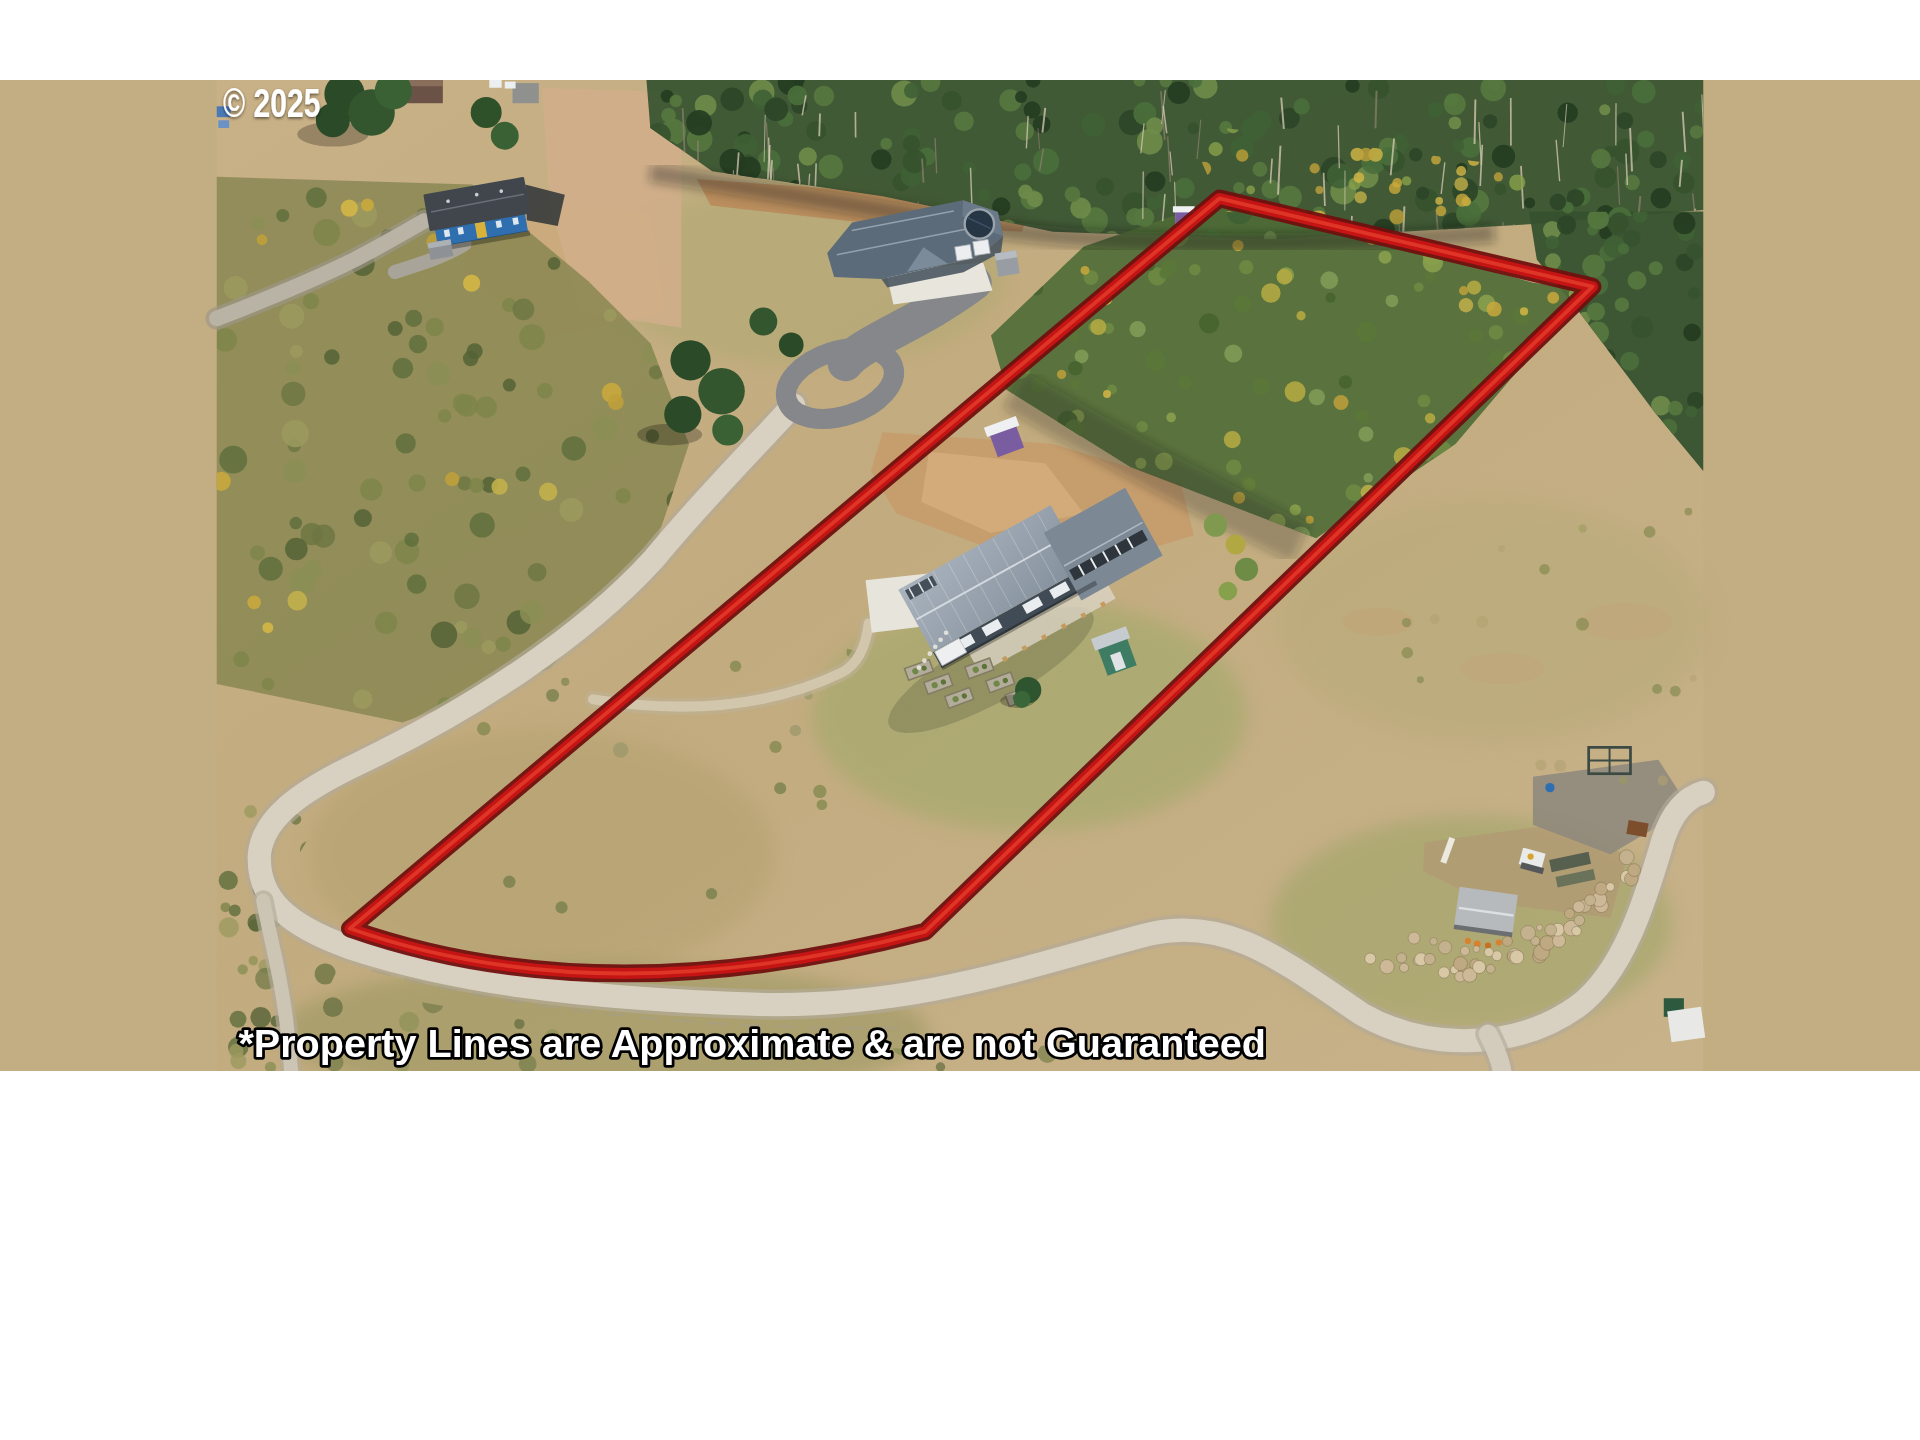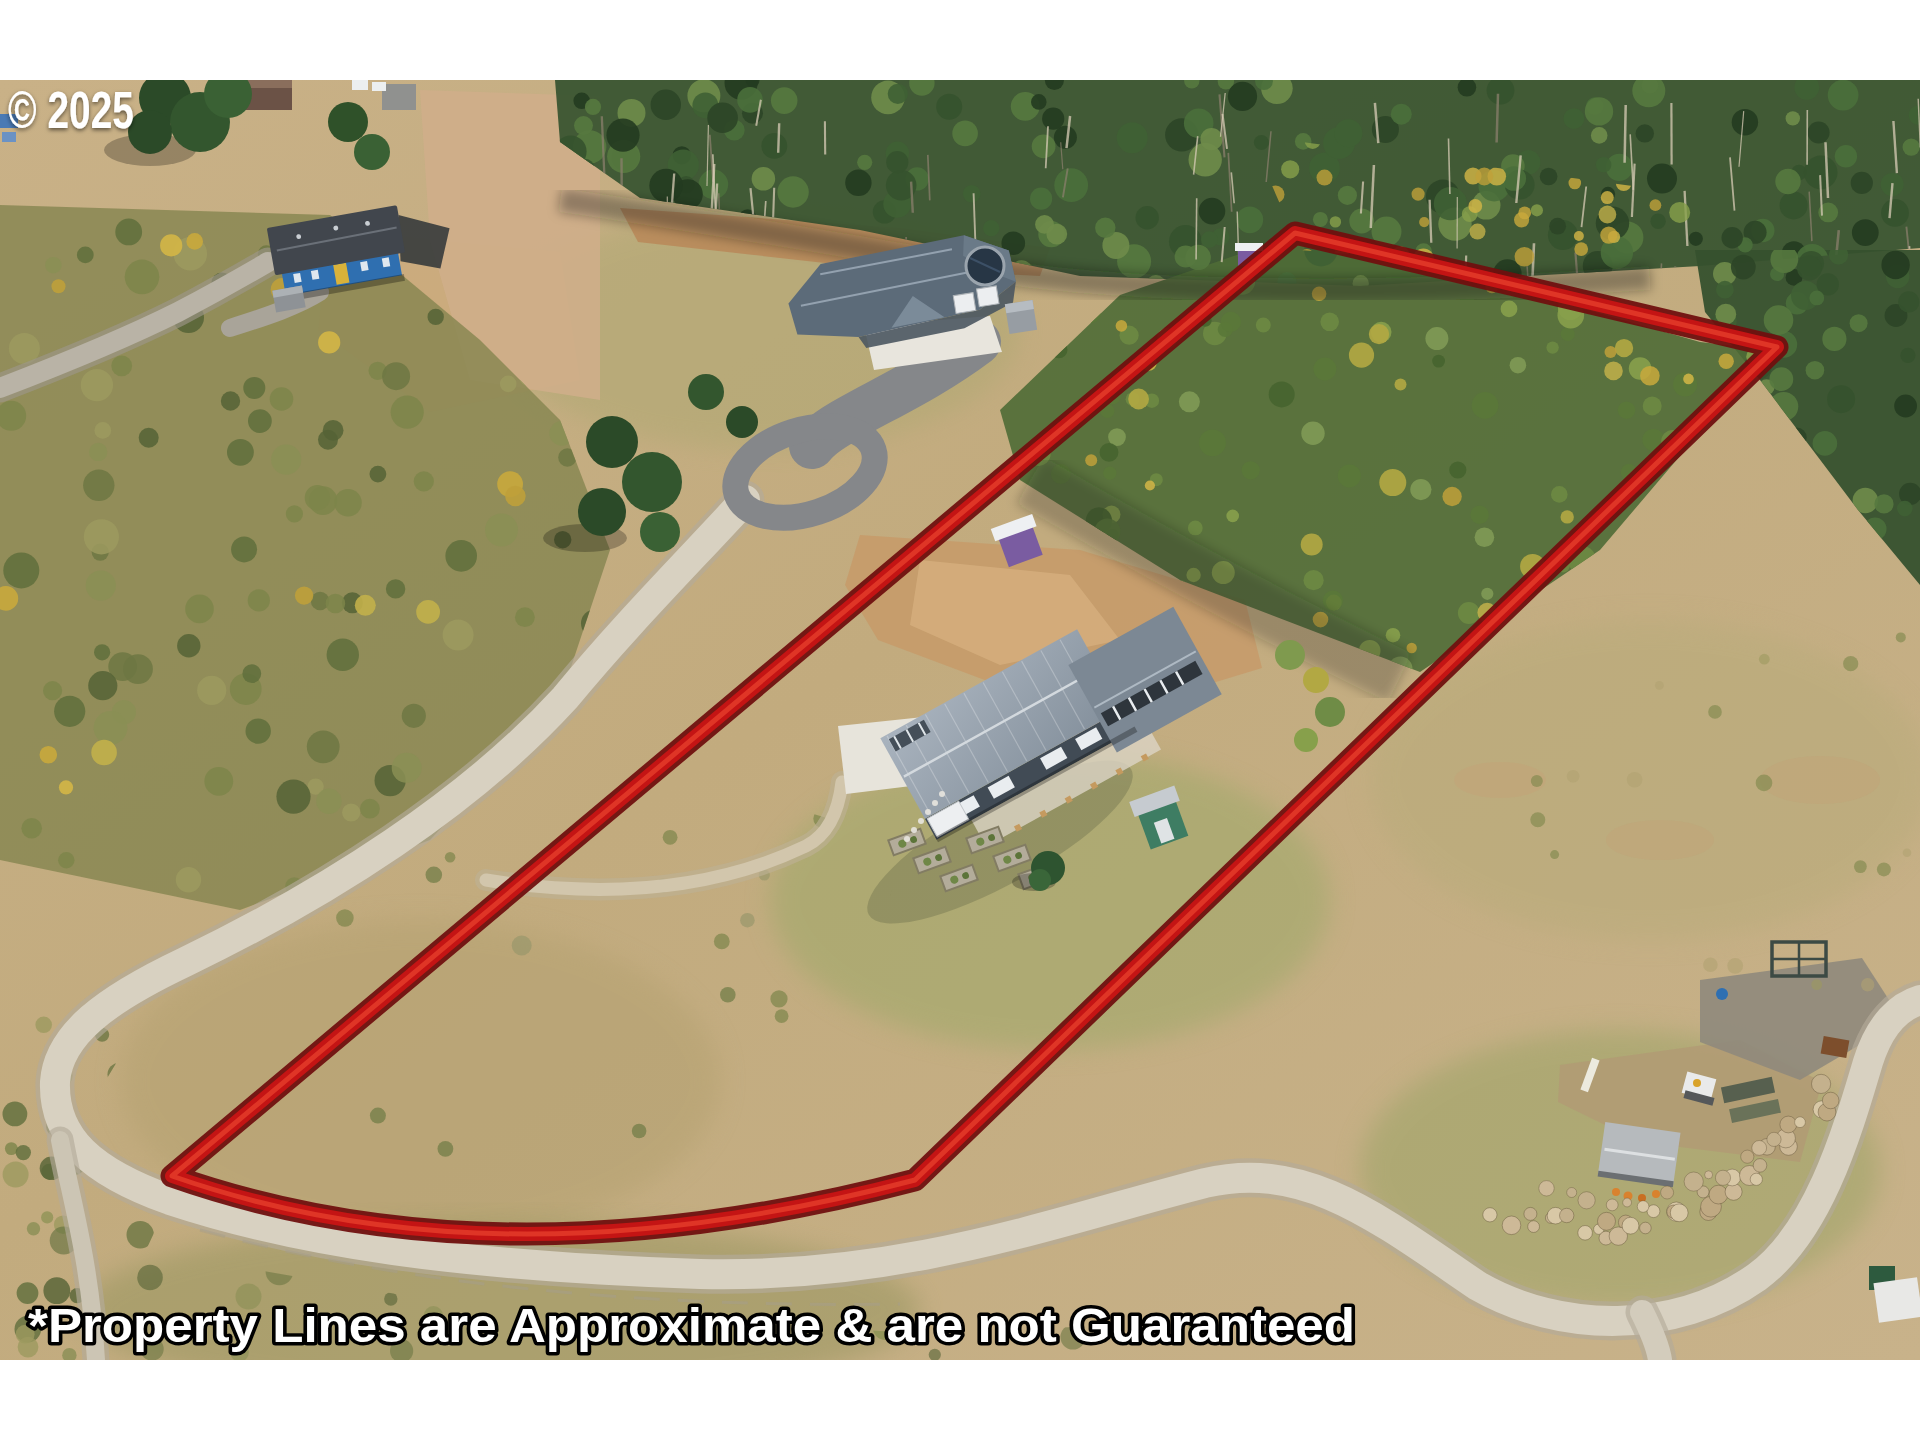--- a/index.html
+++ b/index.html
@@ -1,21 +1,21 @@
 <!DOCTYPE html>
 <html><head>
 <meta charset="utf-8">
 <style>
   html,body{margin:0;padding:0;background:#fff;}
   body{width:1920px;height:1440px;overflow:hidden;font-family:"Liberation Sans",sans-serif;}
   .stage{position:relative;width:1920px;height:1440px;background:#fff;}
   .letterbox{position:absolute;left:0;width:1920px;background:#ffffff;}
   .letterbox.top{top:0;height:80px;}
   .letterbox.bottom{top:1360px;height:80px;}
-  .photo{position:absolute;top:80px;left:0;width:1920px;height:1280px;overflow:hidden;background:#c3ad82;text-align:right;}
+  .photo{position:absolute;top:80px;left:0;width:1920px;height:991px;overflow:hidden;background:#c3ad82;text-align:right;}
   svg{display:block;width:100%;height:100%;}
 </style>
 </head>
 <body>
 
 <div class="stage">
   <div class="letterbox top"></div>
 
   <div class="photo">
     <svg id="scene" viewBox="0 0 1920 1280">

